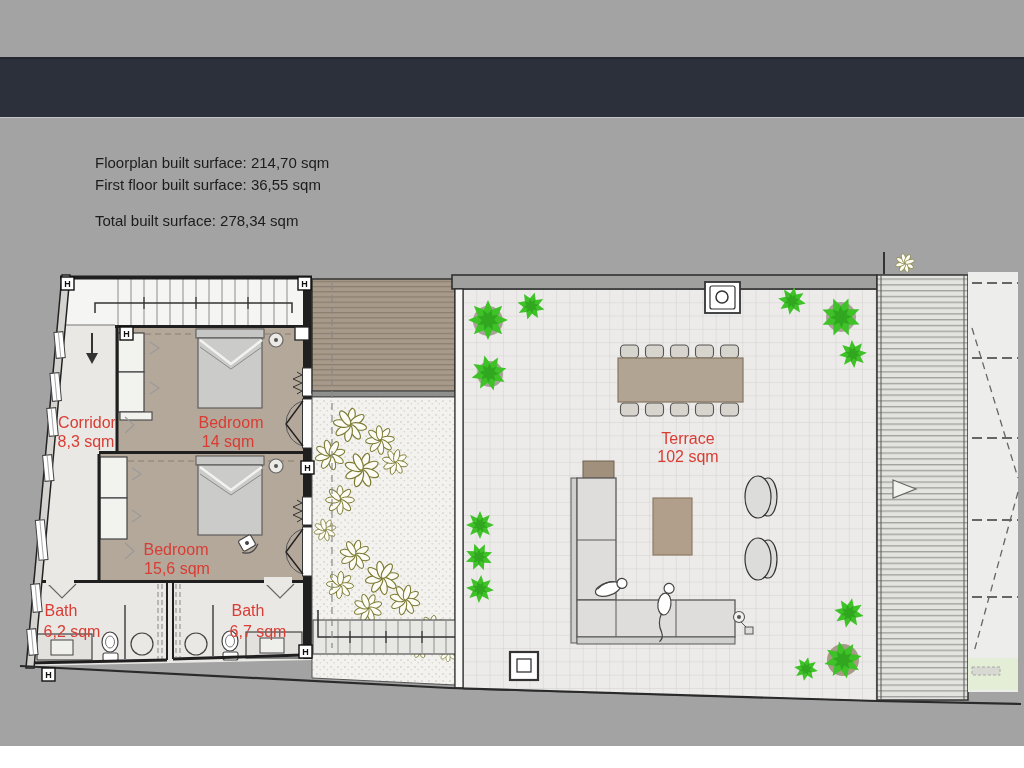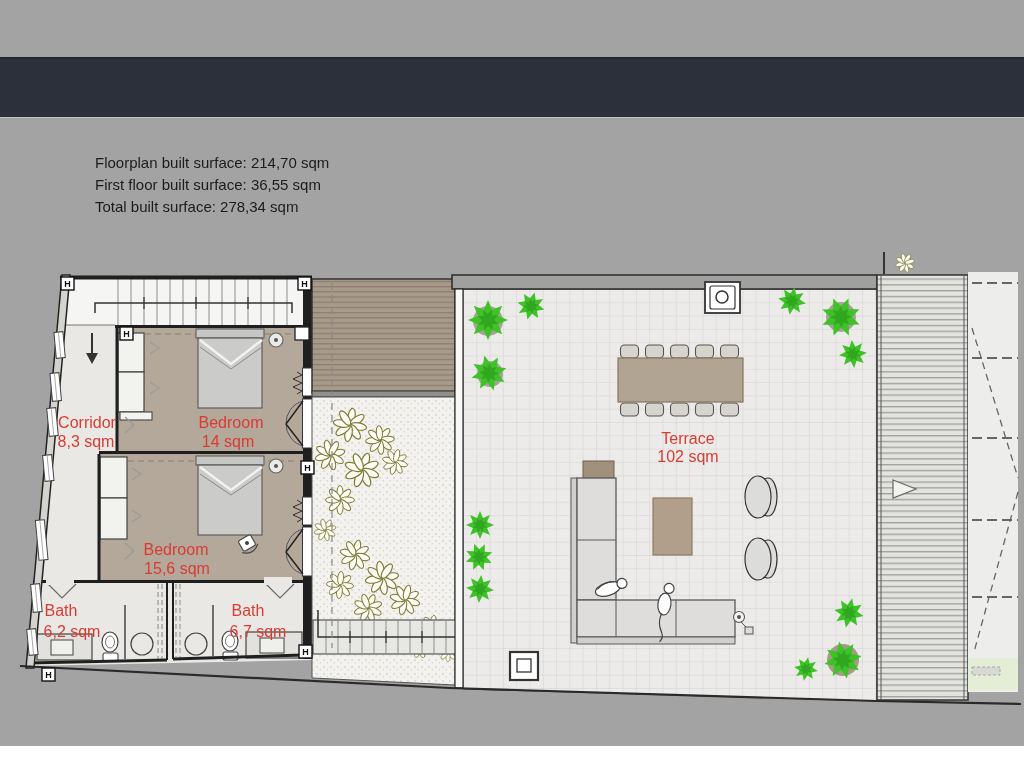--- a/index.html
+++ b/index.html
@@ -1,21 +1,21 @@
 <!DOCTYPE html>
 <html><head>
 <meta charset="utf-8">
 <style>
   html,body{margin:0;padding:0;background:#ffffff;}
   .page{position:relative;width:1024px;height:746px;background:#a3a3a3;overflow:hidden;
         font-family:"Liberation Sans",sans-serif;}
   .topbar{position:absolute;left:0;top:57px;width:1024px;height:58px;background:#2b303b;
           border-top:2px solid #232730;border-bottom:1px solid #c2c6ca;}
   .surface-info{position:absolute;left:95px;top:152px;font-size:15px;color:#1c1c1c;line-height:22px;}
-  .surface-info .total{margin-top:0;}
+  .surface-info .total{margin-top:14px;}
   svg text{font-family:"Liberation Sans",sans-serif;}
   .room-label{font-size:16px;fill:#d93c33;}
   .h-marker{font-size:9px;font-weight:bold;fill:#111;}
 </style>
 </head>
 <body>
 
 <div class="page">
 
   <div class="topbar"></div>

